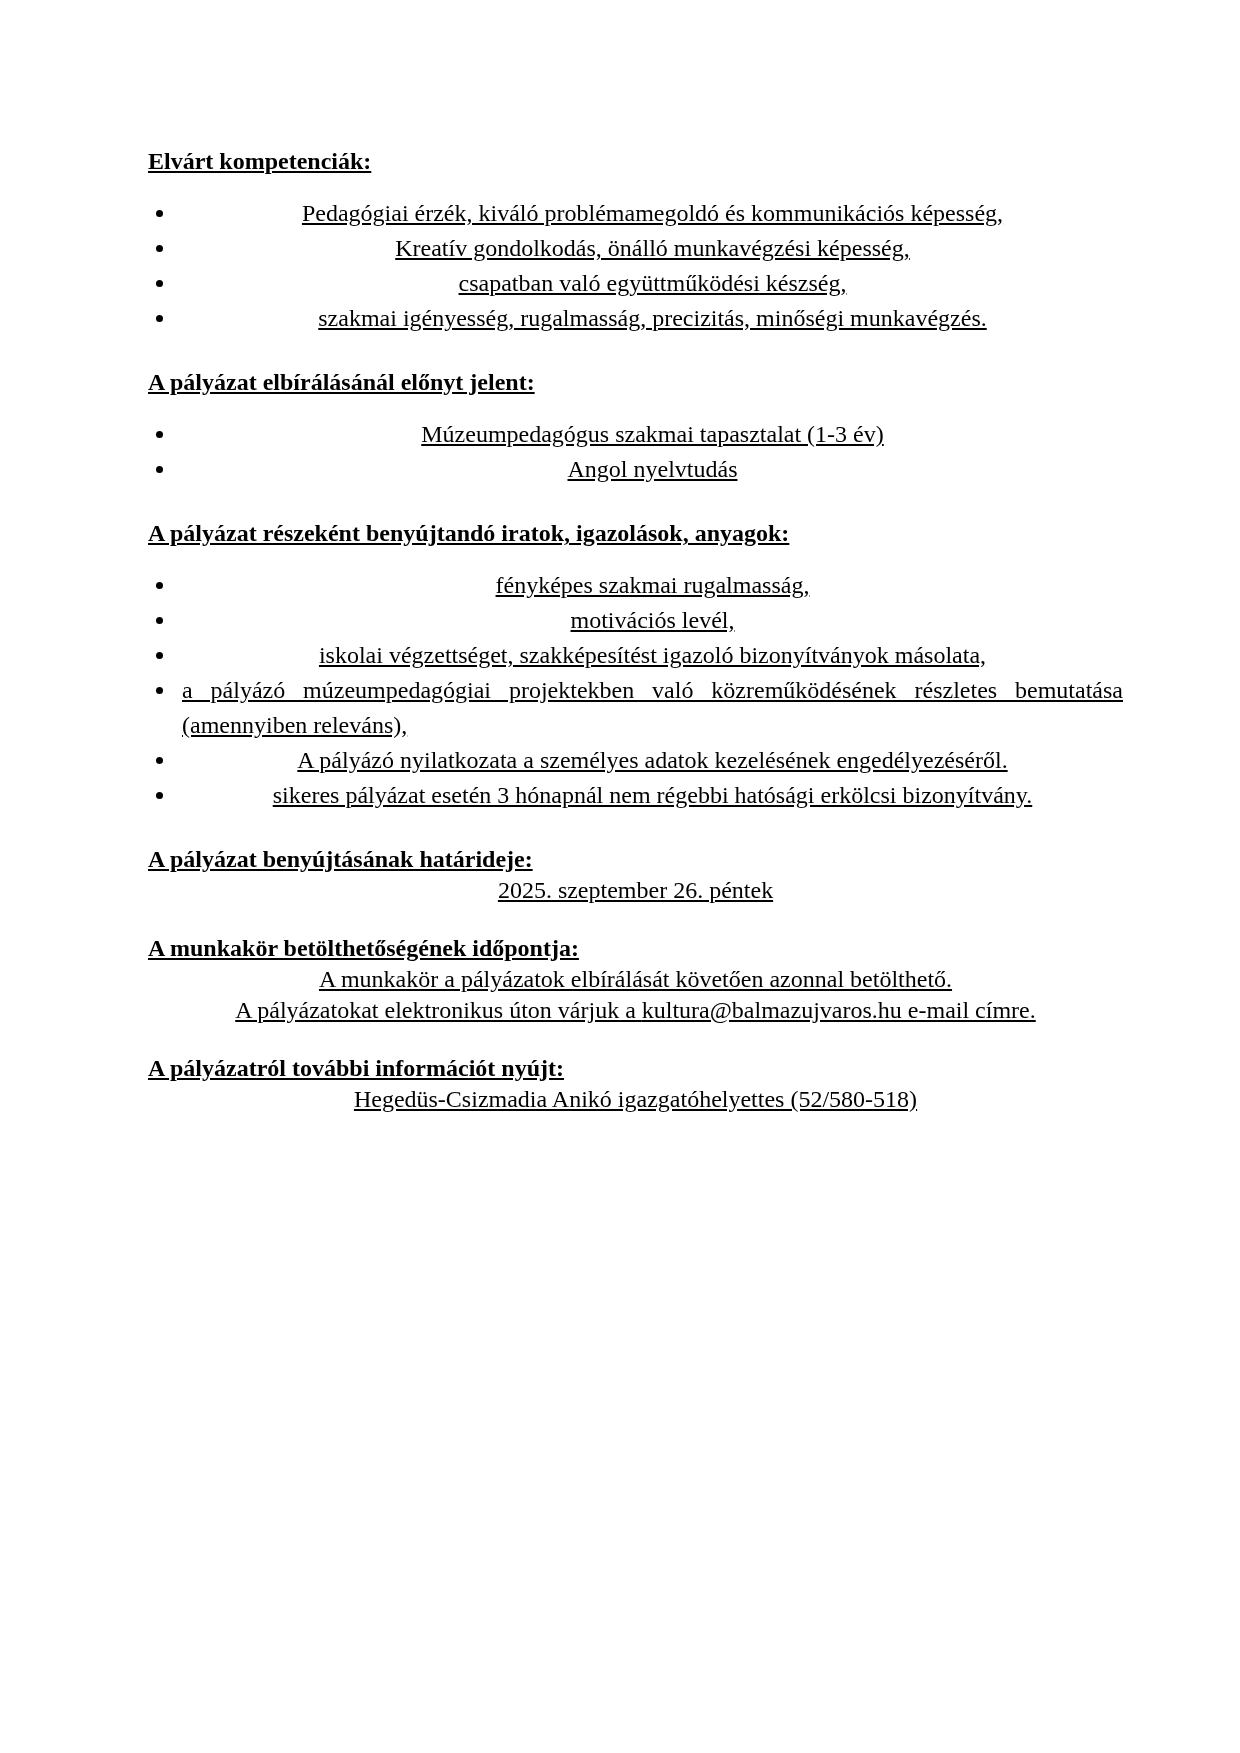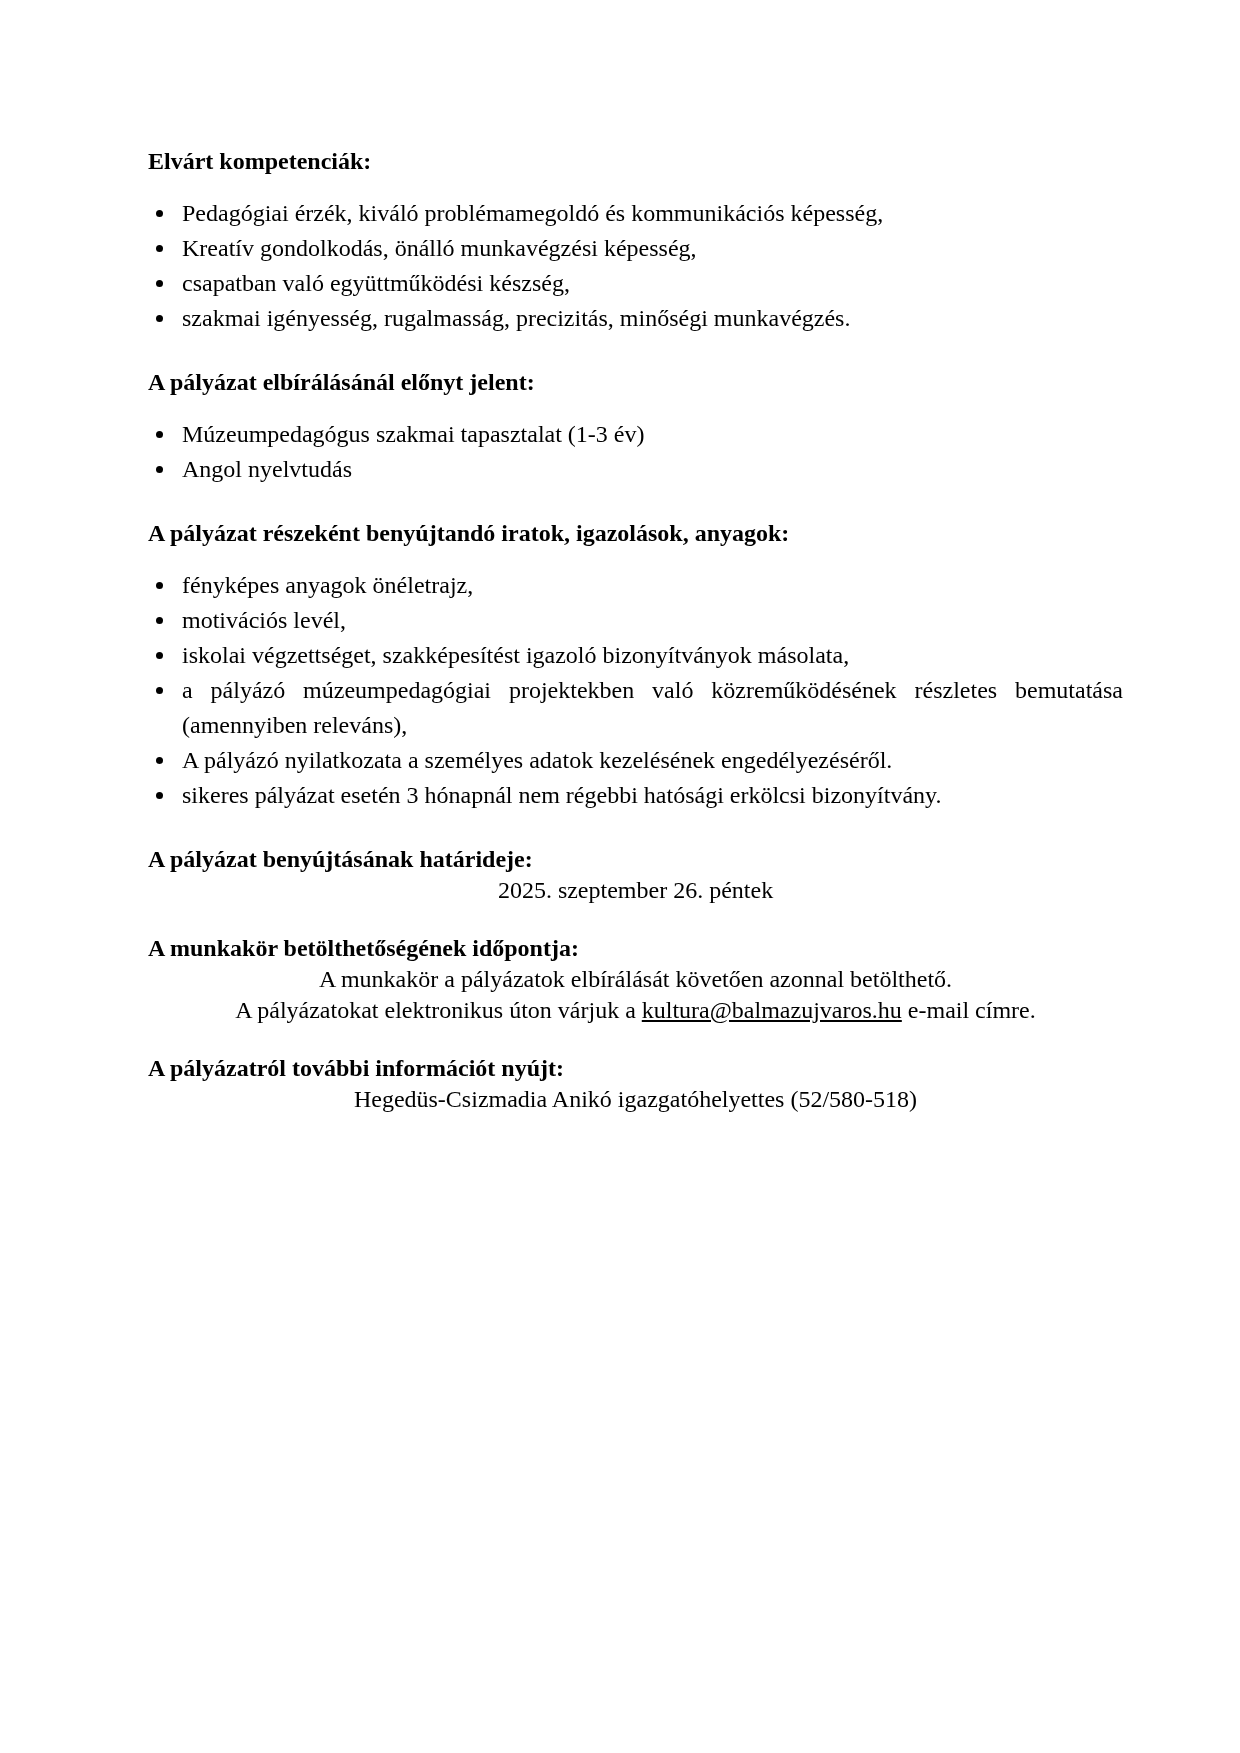--- a/index.html
+++ b/index.html
@@ -11,39 +11,41 @@
     position: relative;
     width: 1240px;
     height: 1753px;
     box-sizing: border-box;
     background: #ffffff;
     color: #000000;
     font-family: "Liberation Serif", "DejaVu Serif", serif;
     font-size: 24px;
     padding: 146px 117px 0 148px;
     overflow: hidden;
+    text-decoration: underline;
   }
   h2.doc-heading {
     font-size: 24px;
     font-weight: bold;
     line-height: 30px;
     margin: 0;
     padding: 0;
   }
   h2.after-list { margin-top: 31px; }
   h2.after-para { margin-top: 28px; }
   ul.doc-list {
     list-style: none;
     margin: 20px 0 0 0;
     padding: 0;
   }
   ul.doc-list li {
     position: relative;
     padding-left: 34px;
     line-height: 35px;
+    text-align: center;
   }
   ul.doc-list li::before {
     content: "";
     position: absolute;
     left: 8px;
     top: 14px;
     width: 7px;
     height: 7px;
     border-radius: 50%;
     background: #000000;
@@ -82,21 +84,21 @@
     <h2 class="doc-heading after-list">A pályázat elbírálásánál előnyt jelent:</h2>
     <ul class="doc-list">
       <li>Múzeumpedagógus szakmai tapasztalat (1-3 év)</li>
       <li>Angol nyelvtudás</li>
     </ul>
   </section>
 
   <section>
     <h2 class="doc-heading after-list">A pályázat részeként benyújtandó iratok, igazolások, anyagok:</h2>
     <ul class="doc-list">
-      <li>fényképes anyagok önéletrajz,</li>
+      <li>fényképes szakmai rugalmasság,</li>
       <li>motivációs levél,</li>
       <li>iskolai végzettséget, szakképesítést igazoló bizonyítványok másolata,</li>
       <li class="justified">a pályázó múzeumpedagógiai projektekben való közreműködésének részletes bemutatása (amennyiben releváns),</li>
       <li>A pályázó nyilatkozata a személyes adatok kezelésének engedélyezéséről.</li>
       <li>sikeres pályázat esetén 3 hónapnál nem régebbi hatósági erkölcsi bizonyítvány.</li>
     </ul>
   </section>
 
   <section>
     <h2 class="doc-heading after-list">A pályázat benyújtásának határideje:</h2>

